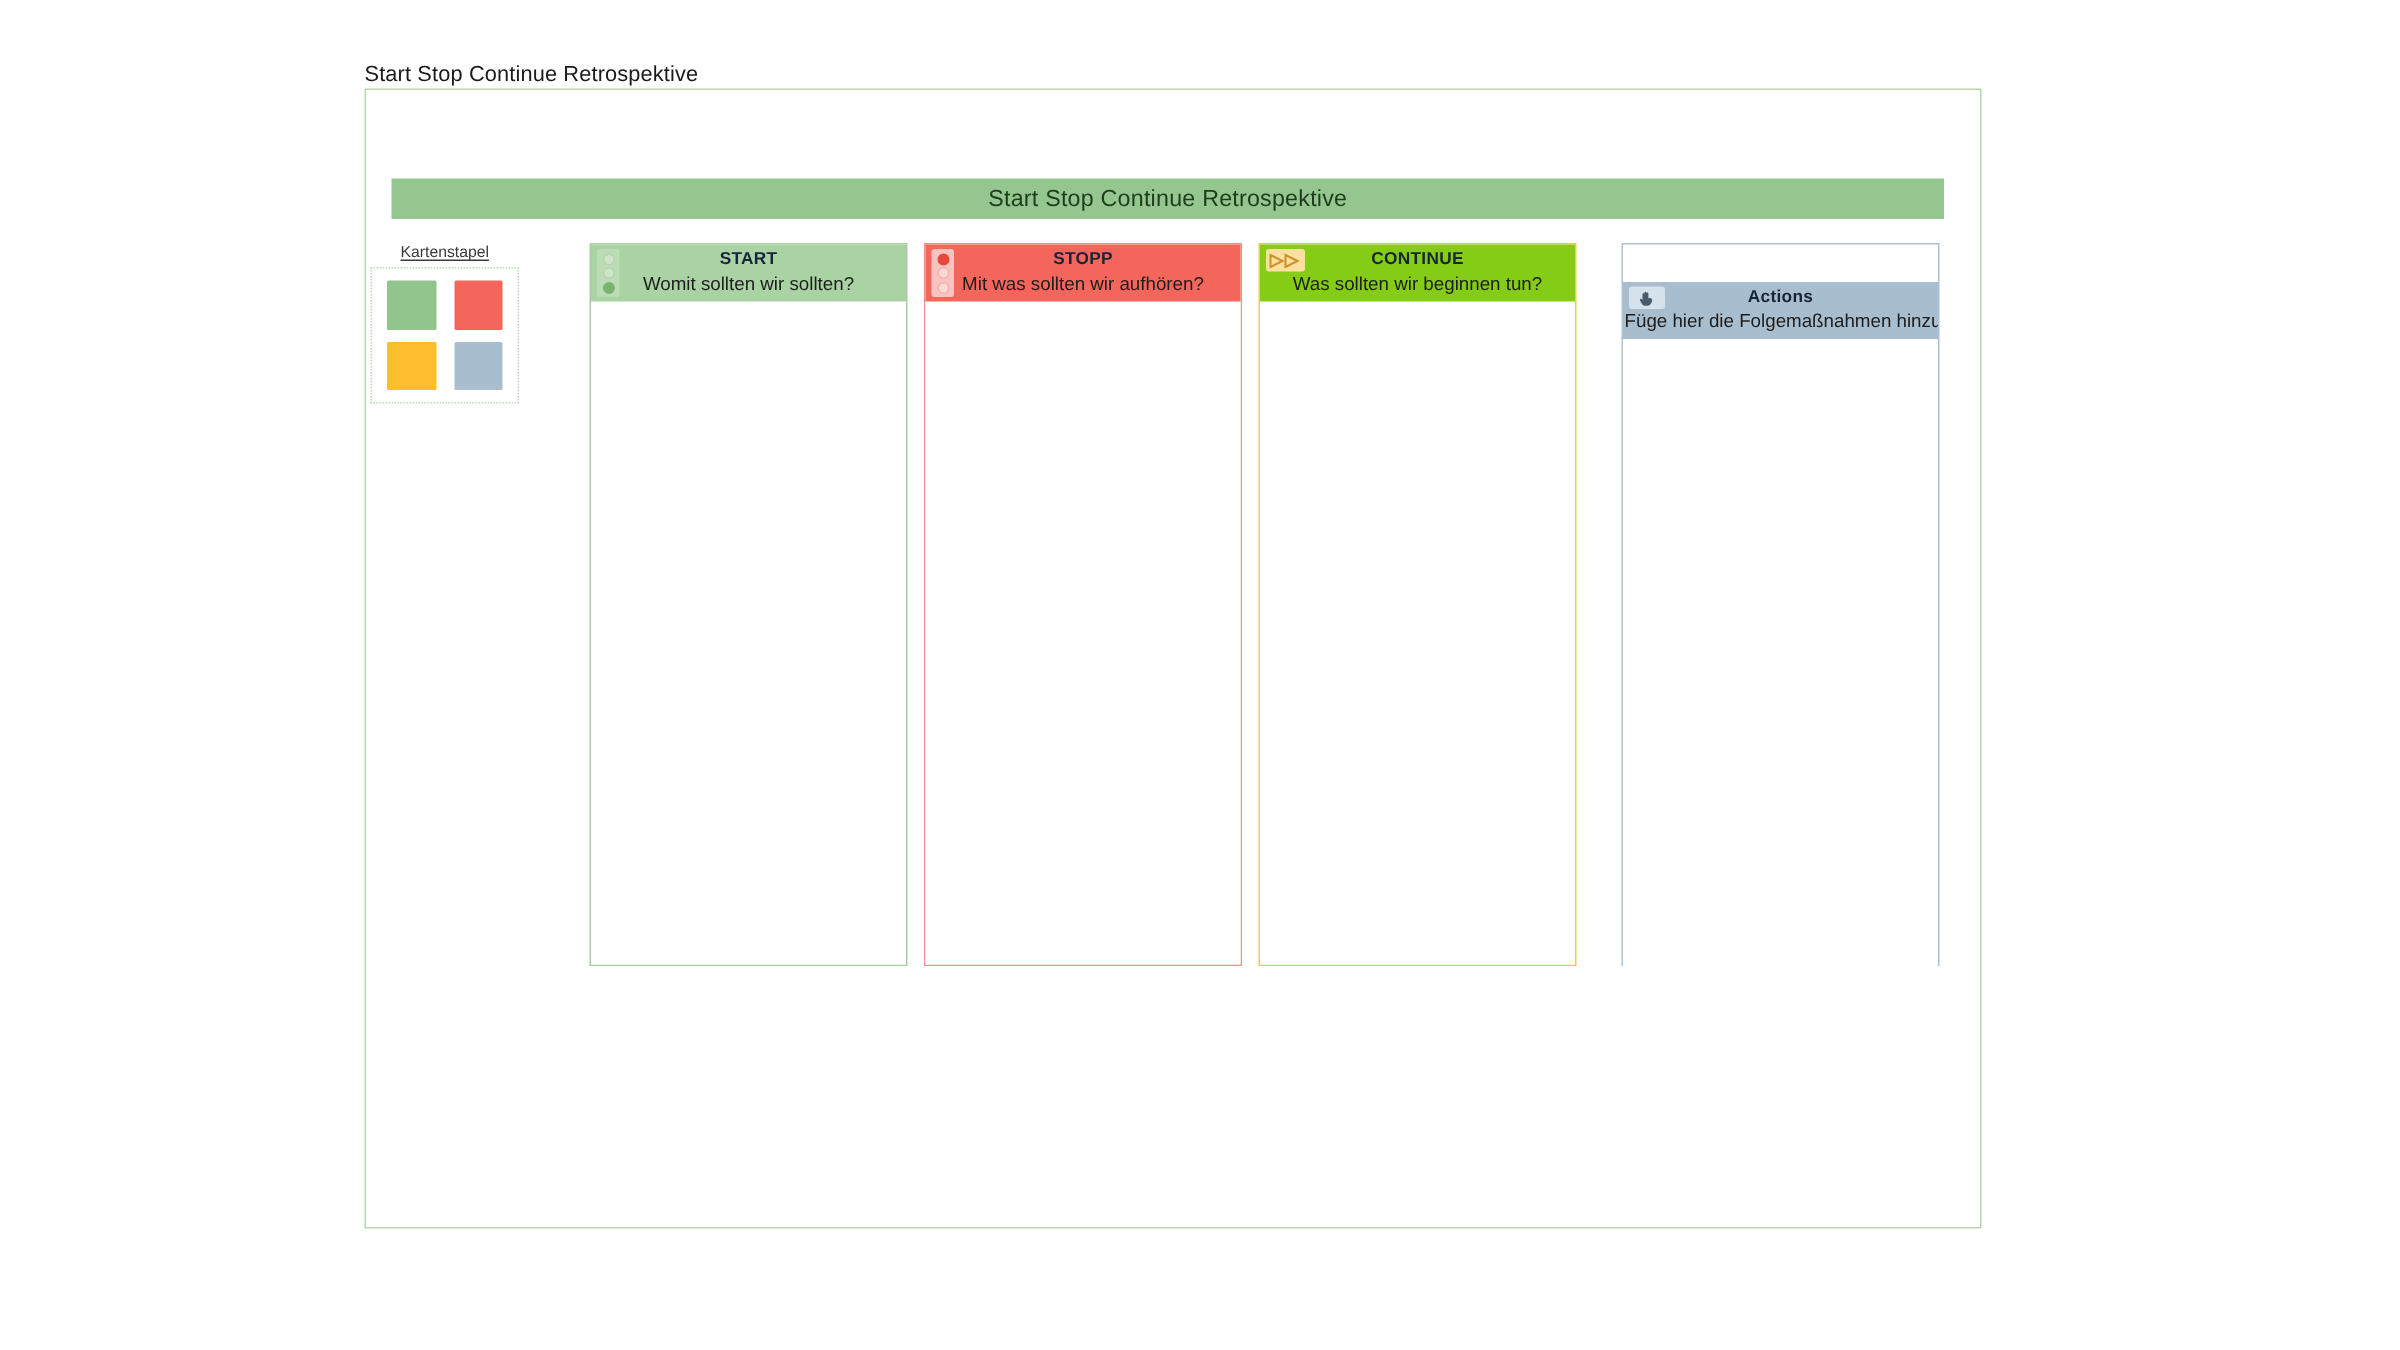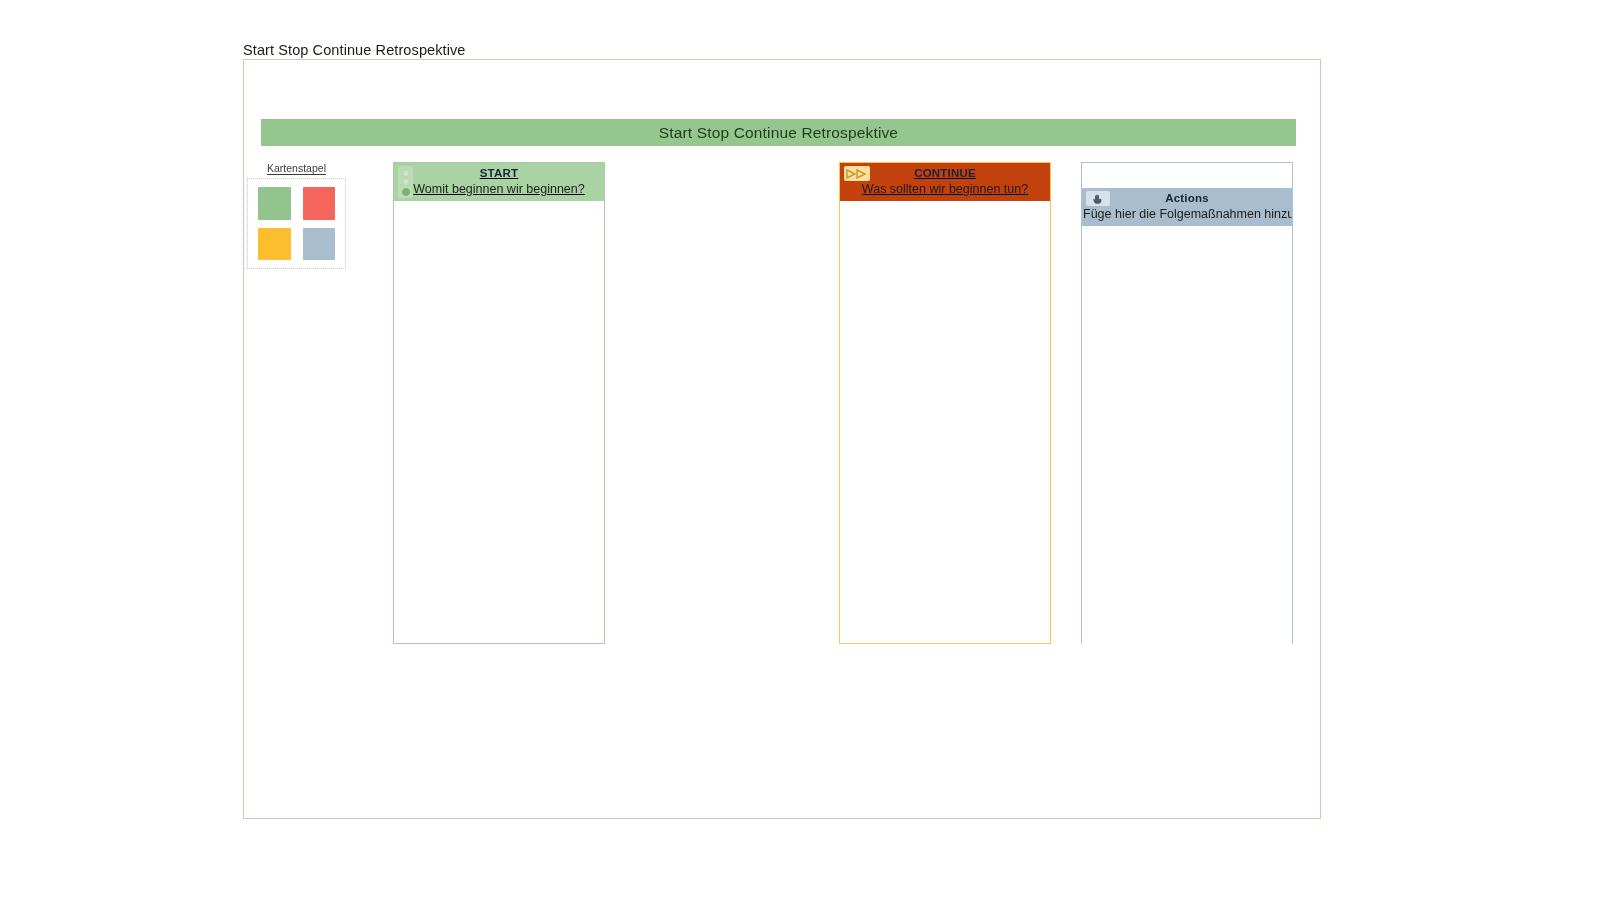--- a/index.html
+++ b/index.html
@@ -99,35 +99,35 @@
   
   .column {
     position: absolute;
     top: 162px;
     width: 212px;
     height: 482px;
     background: #ffffff;
     border: 1.4px solid #cccccc;
     box-sizing: border-box;
   }
-  .col-start    { left: 393px;  border-color: #a8cfa2; text-decoration: underline; }
+  .col-start    { left: 393px;  border-color: #a8cfa2; }
   .col-stopp    { left: 616px;  border-color: #f29189; }
   .col-continue { left: 839px;  border-color: #f7c653; }
   .col-actions  { left: 1081px; border-color: #adc2d2; }
 
   .col-header {
     position: relative;
     height: 38px;
     box-sizing: border-box;
     padding-top: 3px;
     overflow: hidden;
   }
   .col-start    .col-header { background: #a9d3a3; }
   .col-stopp    .col-header { background: #f4665c; }
-  .col-continue .col-header { background: #c2410c; text-decoration: underline; }
+  .col-continue .col-header { background: #84cc16; }
   .col-actions  .col-header { background: #a8bdcd; margin-top: 25px; }
 
   .col-title {
     text-align: center;
     font-size: 11.5px;
     font-weight: bold;
     color: #17243a;
     line-height: 15px;
     letter-spacing: .2px;
   }
@@ -228,25 +228,39 @@
   <div class="column col-start">
     <div class="col-header">
       <div class="hdr-icon">
         <div class="tl-icon">
           <div class="tl-lamp"></div>
           <div class="tl-lamp"></div>
           <div class="tl-lamp on"></div>
         </div>
       </div>
       <div class="col-title">START</div>
-      <div class="col-sub">Womit beginnen wir beginnen?</div>
-    </div>
-    <div class="col-body"></div>
-  </div>
-
+      <div class="col-sub">Womit sollten wir sollten?</div>
+    </div>
+    <div class="col-body"></div>
+  </div>
+
+  <div class="column col-stopp">
+    <div class="col-header">
+      <div class="hdr-icon">
+        <div class="tl-icon">
+          <div class="tl-lamp on"></div>
+          <div class="tl-lamp"></div>
+          <div class="tl-lamp"></div>
+        </div>
+      </div>
+      <div class="col-title">STOPP</div>
+      <div class="col-sub">Mit was sollten wir aufhören?</div>
+    </div>
+    <div class="col-body"></div>
+  </div>
 
   <div class="column col-continue">
     <div class="col-header">
       <div class="hdr-icon">
         <div class="ff-icon">
           <svg width="22" height="10" viewBox="0 0 22 10">
             <polygon points="1,1 9,5 1,9" fill="none" stroke="#c9952a" stroke-width="1.4"></polygon>
             <polygon points="11,1 19,5 11,9" fill="none" stroke="#c9952a" stroke-width="1.4"></polygon>
           </svg>
         </div>

